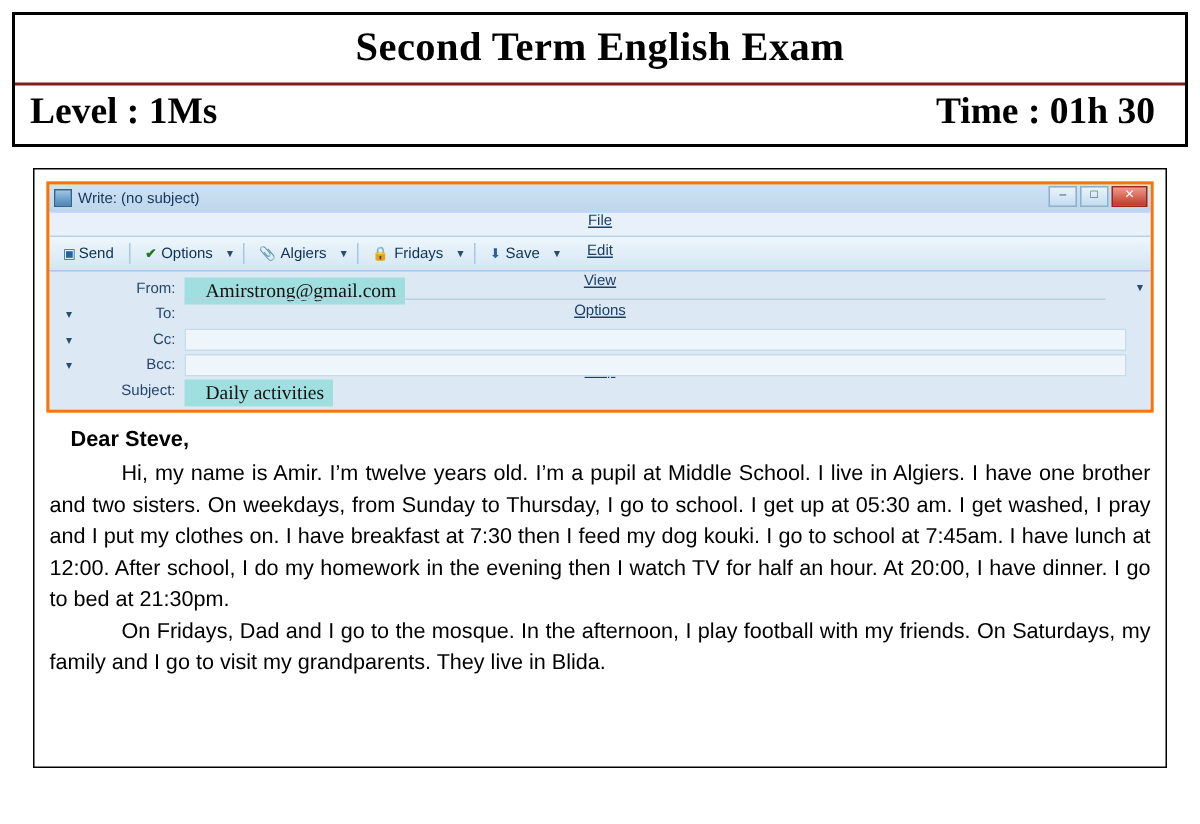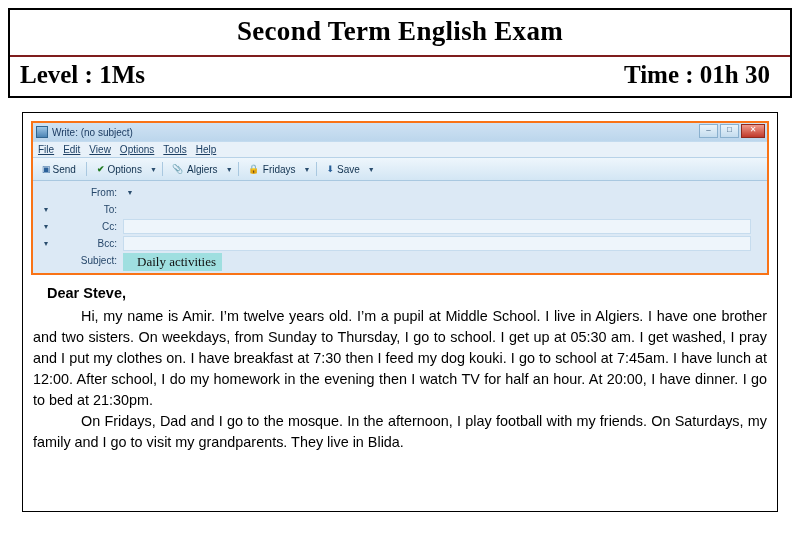--- a/index.html
+++ b/index.html
@@ -109,20 +109,21 @@
     height: 15px;
     background: #e8f1f9;
     border-top: 1px solid #c3dbef;
     border-bottom: 1px solid #b7d2e8;
     display: flex;
     align-items: center;
     gap: 9px;
     padding: 0 5px;
     font-size: 10px;
     color: #1c3f63;
+    flex-direction: column;
   }
   .mail-menubar span u { text-decoration: underline; }
 
   .mail-toolbar {
     height: 22px;
     background: linear-gradient(#eef6fc, #d3e6f4);
     border-bottom: 1px solid #a9c8e0;
     display: flex;
     align-items: center;
     padding: 0 4px;
@@ -297,20 +298,24 @@
         <span>Save</span>
       </span>
       <span class="tb-caret">▼</span>
     </div>
 
     <div class="mail-fields">
 
       <div class="field-row">
         <span class="field-arrow"></span>
         <span class="field-label">From:</span>
+        <span class="field-value">
+          <span class="pill">Amirstrong@gmail.com</span>
+          <span class="underline"></span>
+        </span>
         <span class="row-caret">▼</span>
       </div>
 
       <div class="field-row">
         <span class="field-arrow">▾</span>
         <span class="field-label">To:</span>
         <span class="row-caret"></span>
       </div>
 
       <div class="field-row blank">

